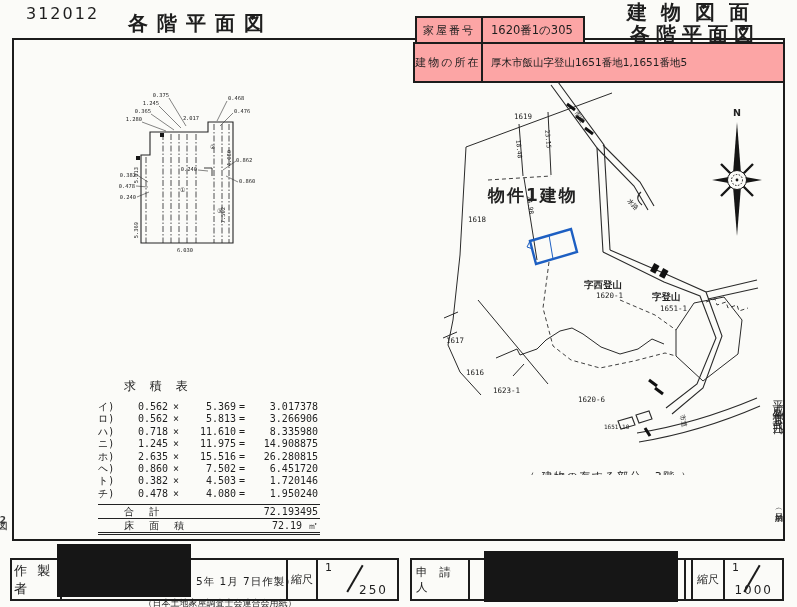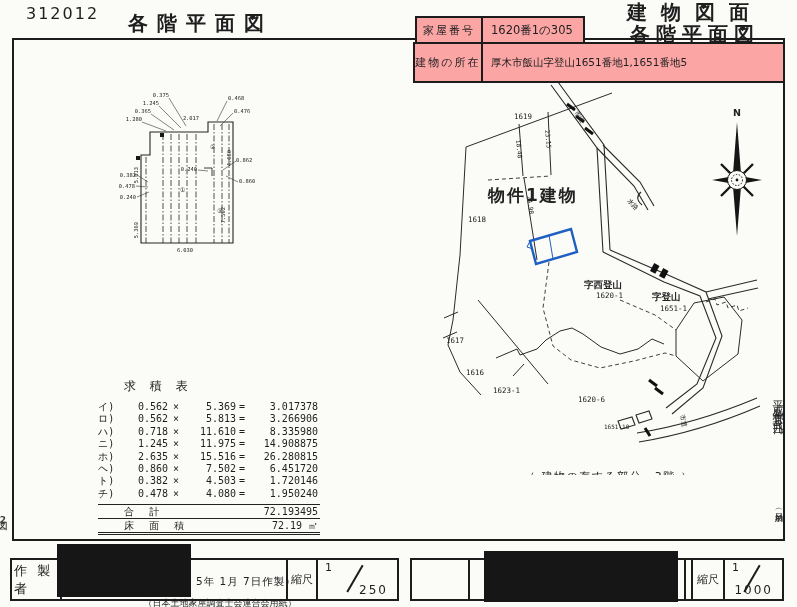--- a/index.html
+++ b/index.html
@@ -325,20 +325,21 @@
     <div class="frac" style="left:306px;right:0">
       <span class="num">1</span>
       <span class="slash"></span>
       <span class="den">250</span>
     </div>
   </div>
   <div class="abs redact" style="left:57px;top:544px;width:134px;height:53px"></div>
   <div class="abs date-note">5年 1月 7日作製)</div>
 
   <div class="abs bbox" style="left:410px;top:558px;width:370px;height:39px">
+    <div class="cell-label" style="left:4px;width:52px;letter-spacing:4px;font-size:11.5px">申 請 人</div>
     <div class="vline" style="left:56px"></div>
     <div class="vline" style="left:272px"></div>
     <div class="vline" style="left:279px"></div>
     <div class="cell-label" style="left:281px;width:30px;font-size:11px;letter-spacing:0">縮尺</div>
     <div class="vline" style="left:311px"></div>
     <div class="frac" style="left:313px;right:0">
       <span class="num">1</span>
       <span class="slash"></span>
       <span class="den">1000</span>
     </div>

